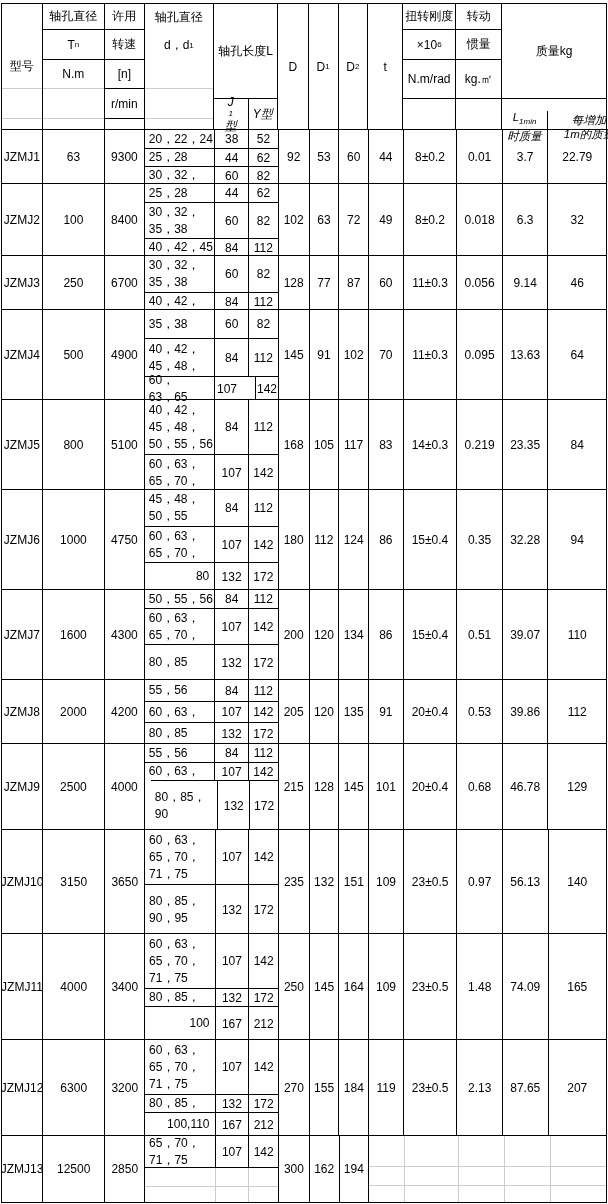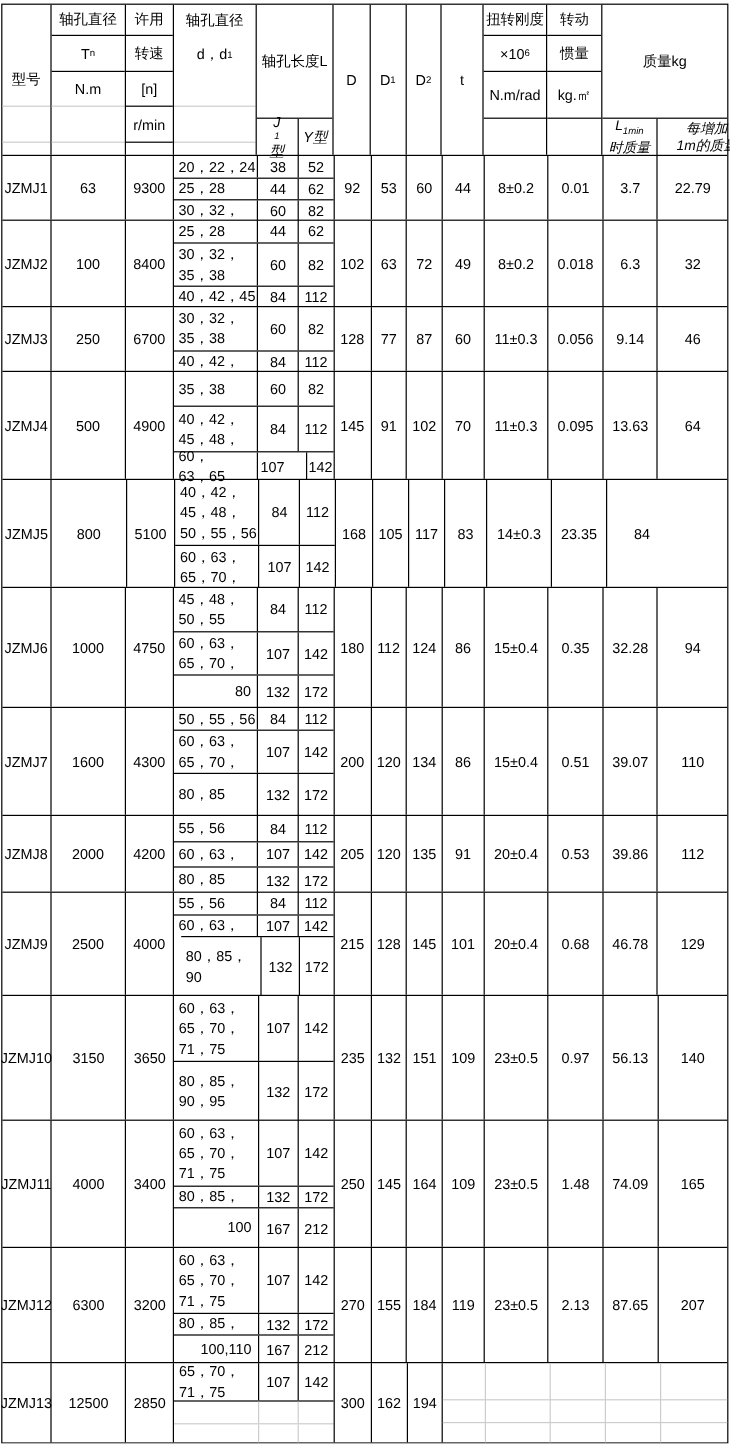--- a/index.html
+++ b/index.html
@@ -18,21 +18,21 @@
   .center-one{align-items:center;justify-content:center;display:flex;flex-direction:row;}
   .gl{position:absolute;left:0;right:0;height:1px;background:#cccccc;}
   .split{display:flex;flex-direction:row;font-style:italic;}
   .split > div{display:flex;flex-direction:column;align-items:center;justify-content:center;}
   .split > div + div{border-left:1px solid #000;}
   .ml{line-height:14px;font-size:11.5px;white-space:nowrap;}
   sub{font-size:8px;} sup{font-size:8px;}
   
   .w-model{width:40px;}.w-torque{width:63px;}.w-speed{width:40px;}.w-bore{width:70px;}
   .w-blen{width:64px;}.w-D{width:31px;}.w-D1{width:30px;}.w-D2{width:30px;}.w-t{width:35px;}
-  .w-stiff{width:54px;}.w-inert{width:46px;}.w-mass{width:105px;}
+  .w-stiff{width:54px;}.w-inert{width:46px;}.w-mass{width:105px;gap:12px;}
   .jw{width:34px;}.yw{width:30px;text-align:center;}.l1w{width:46px;}.pmw{width:59px;padding-left:24px;}
   
   .block{display:flex;align-items:stretch;}
   .block + .block{border-top:0;}
   .block{border-bottom:1px solid #000;}
   .block:last-child{border-bottom:0;}
   .cell{display:flex;align-items:center;justify-content:center;text-align:center;}
   .cell + .cell, .bores + .cell, .cell + .bores, .rpanel{border-left:1px solid #000;}
   .bores{width:134px;display:flex;flex-direction:column;}
   .brow{display:flex;flex:0 0 auto;}
@@ -258,20 +258,21 @@
 65，70，</div>
             <div class="jcell">107</div>
             <div class="ycell">142</div>
           </div>
         </div>
         <div class="cell bw-D">168</div>
         <div class="cell bw-D1">105</div>
         <div class="cell bw-D2">117</div>
         <div class="cell bw-t">83</div>
         <div class="cell bw-stiff">14±0.3</div>
+        <div class="cell bw-inert">0.219</div>
         <div class="cell bw-l1">23.35</div>
         <div class="cell bw-pm">84</div>
       </div>
       <div class="block" style="height: 100px;">
         <div class="cell bw-model">JZMJ6</div>
         <div class="cell bw-torque">1000</div>
         <div class="cell bw-speed">4750</div>
         <div class="bores">
           <div class="brow" style="height: 36px;">
             <div class="dcell">45，48，

